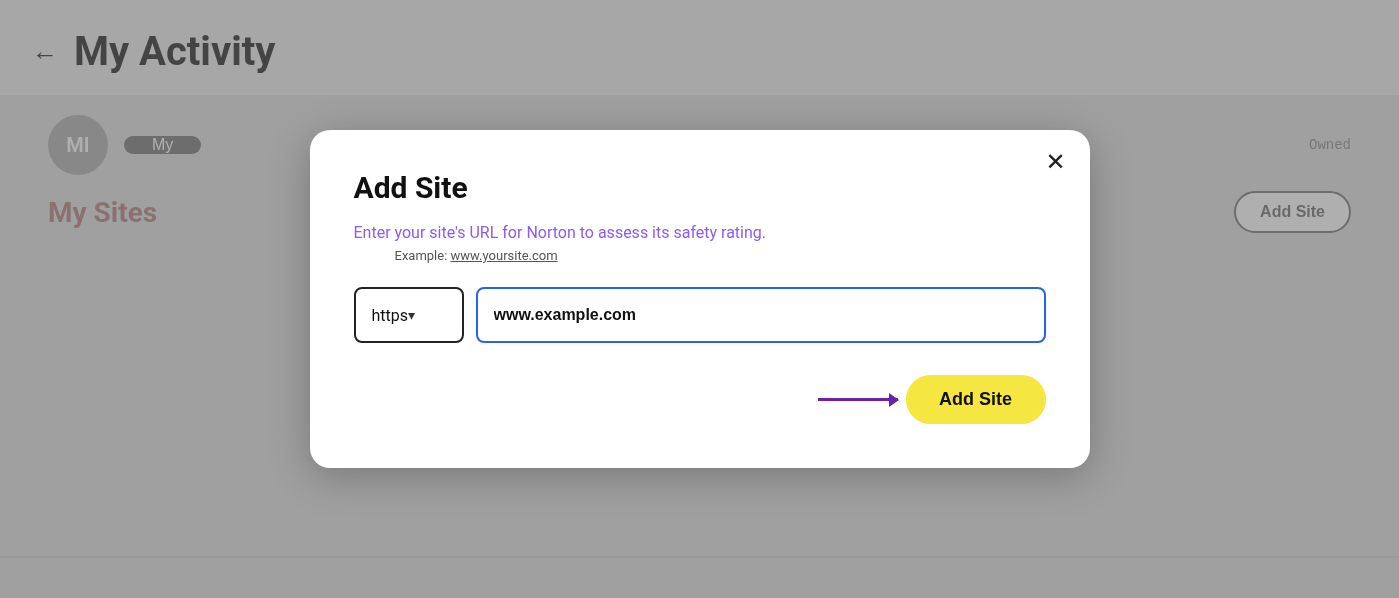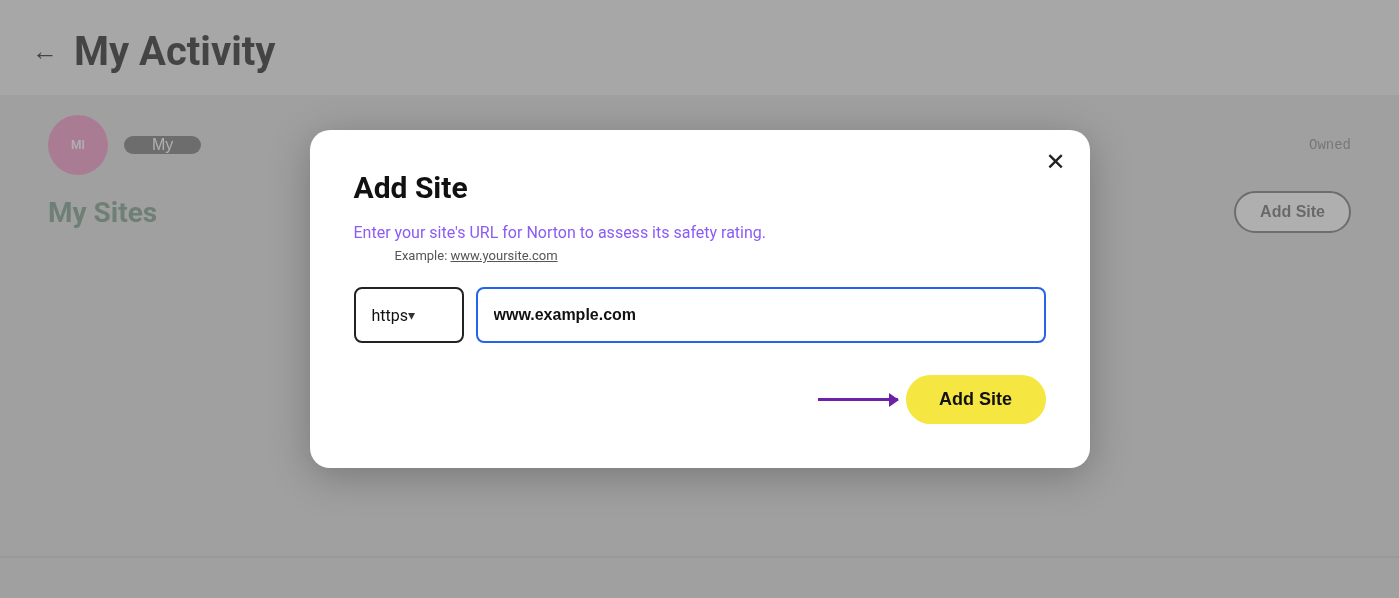--- a/index.html
+++ b/index.html
@@ -54,26 +54,26 @@
     .avatar-row {
       display: flex;
       align-items: center;
       gap: 16px;
     }
 
     .avatar {
       width: 60px;
       height: 60px;
       border-radius: 50%;
-      background: #ec4899;
+      background: #737373;
       display: flex;
       align-items: center;
       justify-content: center;
       color: white;
-      font-size: 12px;
+      font-size: 20px;
       font-weight: 600;
     }
 
     .my-btn {
       background: #111;
       color: white;
       border-radius: 24px;
       padding: 0 28px;
       font-size: 16px;
       font-weight: 400;
@@ -82,21 +82,21 @@
 
     .my-sites-row {
       display: flex;
       align-items: center;
       justify-content: space-between;
     }
 
     .my-sites-label {
       font-size: 28px;
       font-weight: 700;
-      color: #14532d;
+      color: #7f1d1d;
       text-align: center;
     }
 
     .add-site-btn-bg {
       border: 2px solid #111;
       border-radius: 24px;
       padding: 10px 24px;
       font-size: 16px;
       font-weight: 600;
       background: white;

